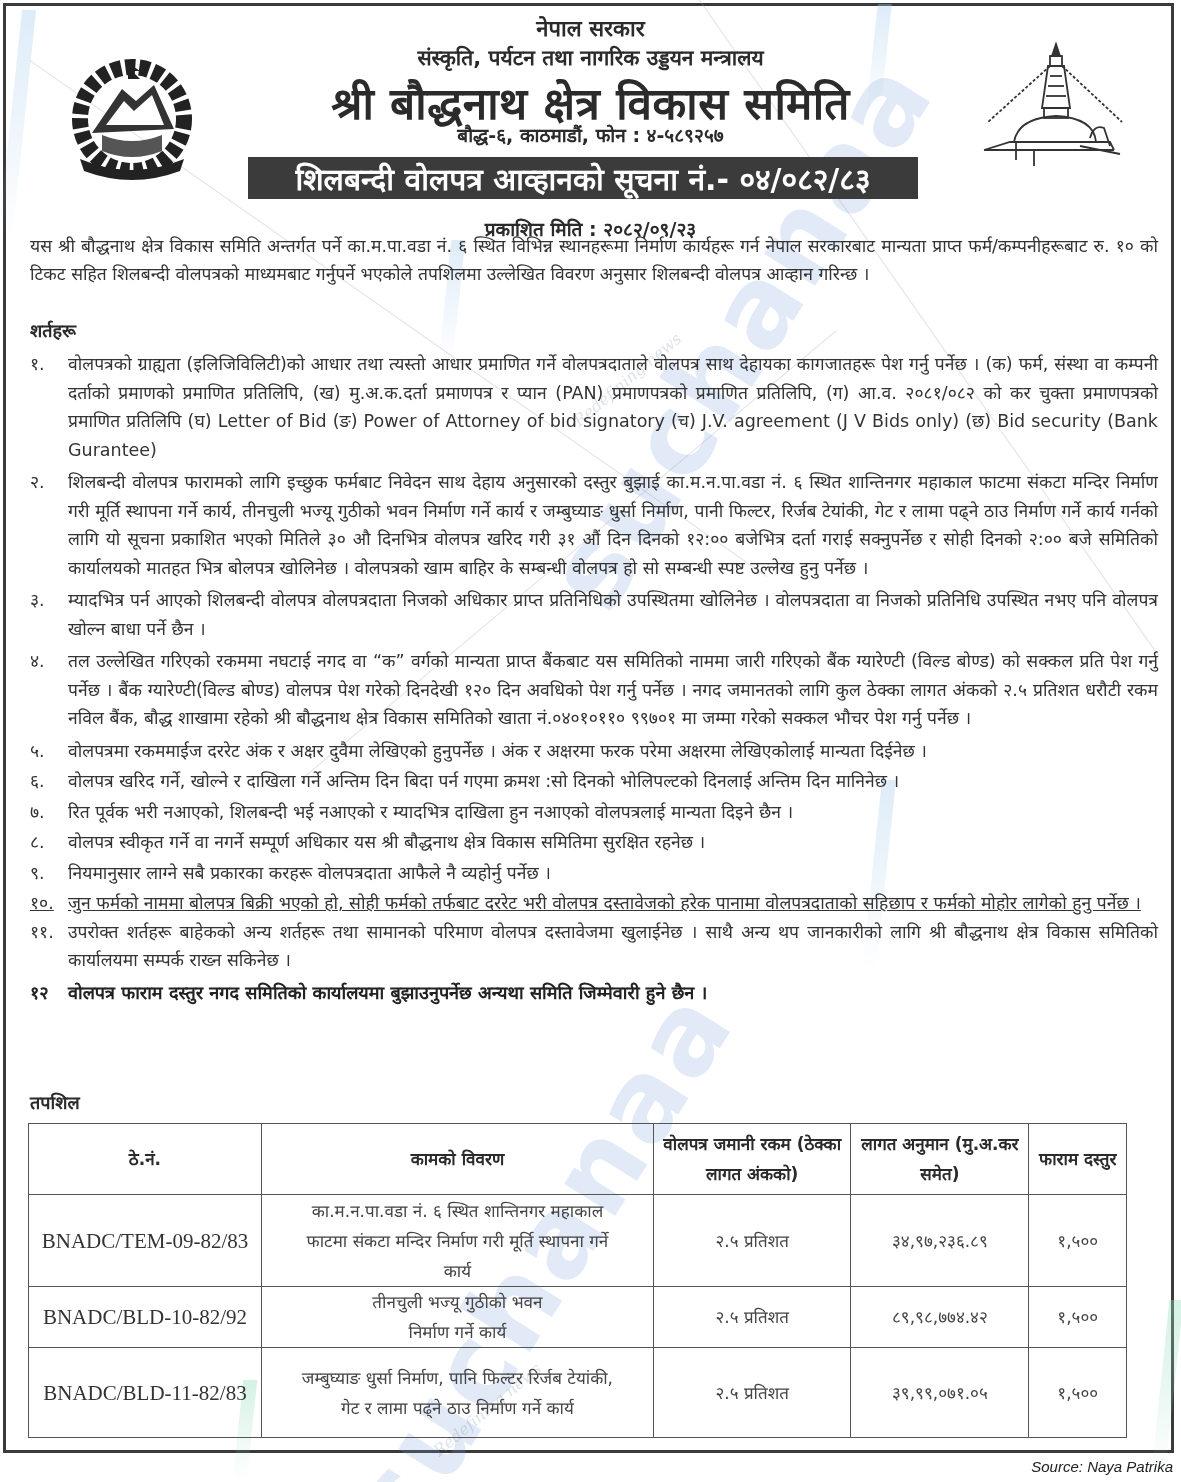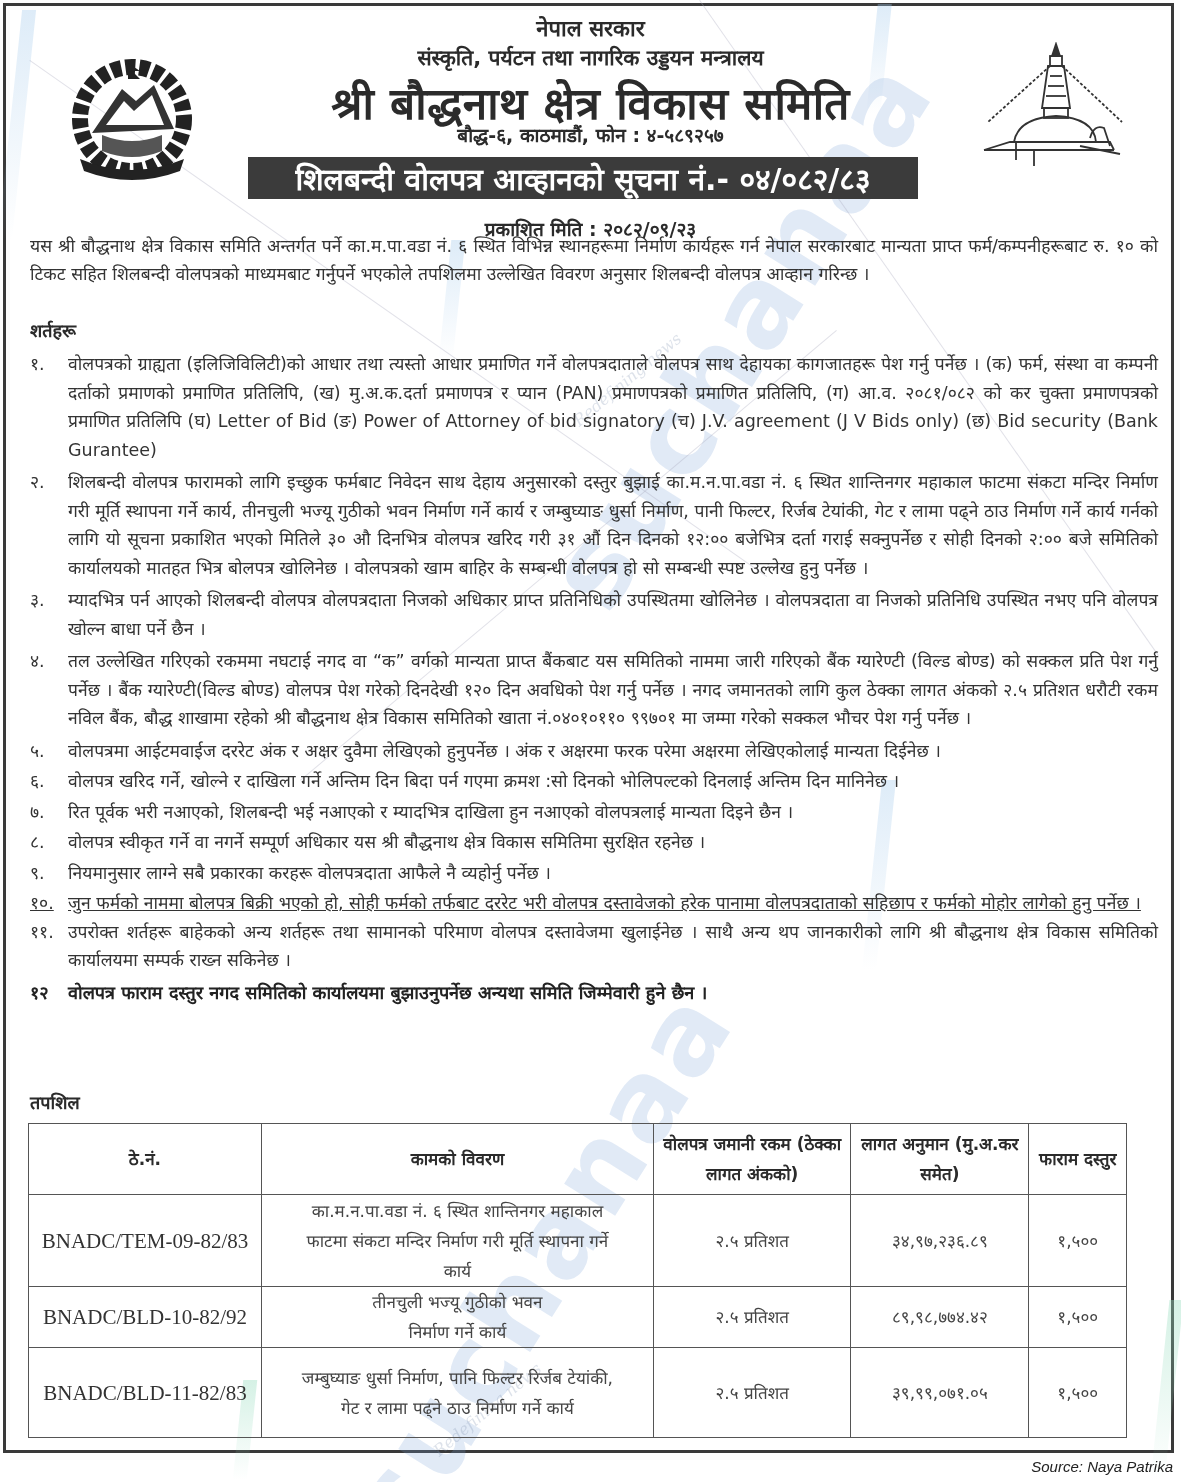--- a/index.html
+++ b/index.html
@@ -122,21 +122,21 @@
   <div class="cond" style="margin-bottom:4px;">
     <span class="num">३.</span>
     <span class="txt">म्यादभित्र पर्न आएको शिलबन्दी वोलपत्र वोलपत्रदाता निजको अधिकार प्राप्त प्रतिनिधिको उपस्थितमा खोलिनेछ । वोलपत्रदाता वा निजको प्रतिनिधि उपस्थित नभए पनि वोलपत्र खोल्न बाधा पर्ने छैन ।</span>
   </div>
   <div class="cond" style="margin-bottom:4px;">
     <span class="num">४.</span>
     <span class="txt">तल उल्लेखित गरिएको रकममा नघटाई नगद वा “क” वर्गको मान्यता प्राप्त बैंकबाट यस समितिको नाममा जारी गरिएको बैंक ग्यारेण्टी (विल्ड बोण्ड) को सक्कल प्रति पेश गर्नु पर्नेछ । बैंक ग्यारेण्टी(विल्ड बोण्ड) वोलपत्र पेश गरेको दिनदेखी १२० दिन अवधिको पेश गर्नु पर्नेछ ।  नगद जमानतको लागि कुल ठेक्का लागत अंकको २.५ प्रतिशत धरौटी रकम नविल बैंक, बौद्ध शाखामा रहेको श्री बौद्धनाथ क्षेत्र विकास समितिको खाता नं.०४०१०११० ९९७०१ मा जम्मा गरेको सक्कल भौचर पेश गर्नु पर्नेछ ।</span>
   </div>
   <div class="cond" style="margin-bottom:2px;">
     <span class="num">५.</span>
-    <span class="txt">वोलपत्रमा आईटमवाईज दररेट अंक र अक्षर दुवैमा लेखिएको हुनुपर्नेछ । अंक र अक्षरमा फरक परेमा अक्षरमा लेखिएकोलाई मान्यता दिईनेछ ।</span>
+    <span class="txt">वोलपत्रमा रकममाईज दररेट अंक र अक्षर दुवैमा लेखिएको हुनुपर्नेछ । अंक र अक्षरमा फरक परेमा अक्षरमा लेखिएकोलाई मान्यता दिईनेछ ।</span>
   </div>
   <div class="cond" style="margin-bottom:2px;">
     <span class="num">६.</span>
     <span class="txt">वोलपत्र खरिद गर्ने, खोल्ने र दाखिला गर्ने अन्तिम दिन बिदा पर्न गएमा क्रमश :सो दिनको भोलिपल्टको दिनलाई अन्तिम दिन मानिनेछ ।</span>
   </div>
   <div class="cond" style="margin-bottom:2px;">
     <span class="num">७.</span>
     <span class="txt">रित पूर्वक भरी नआएको, शिलबन्दी भई नआएको र म्यादभित्र दाखिला हुन नआएको वोलपत्रलाई मान्यता दिइने छैन ।</span>
   </div>
   <div class="cond" style="margin-bottom:2px;">

